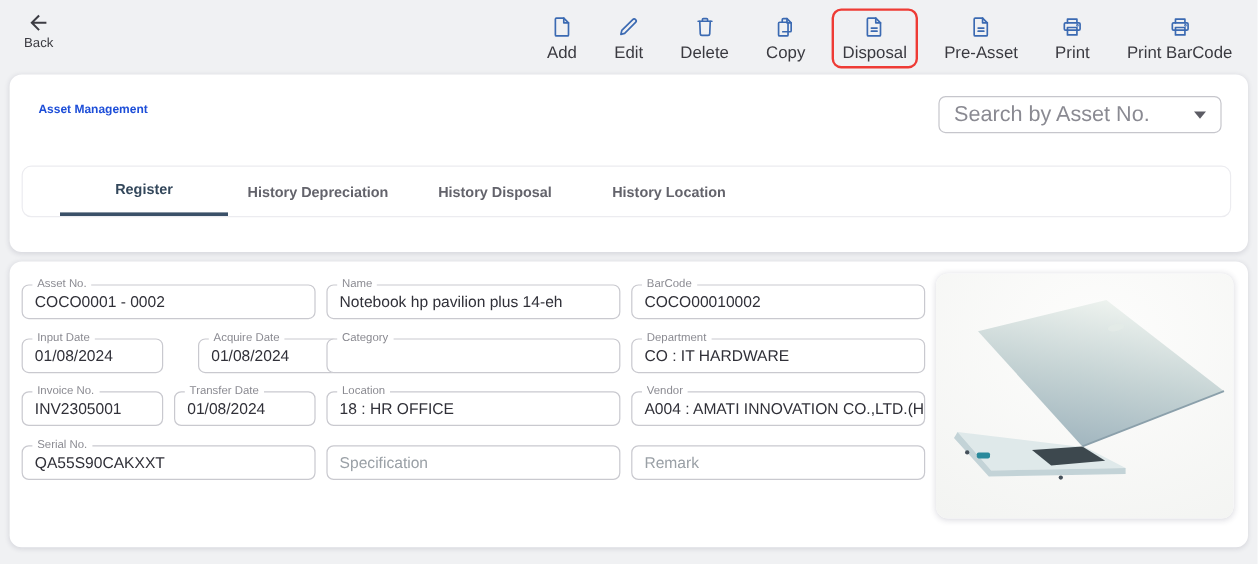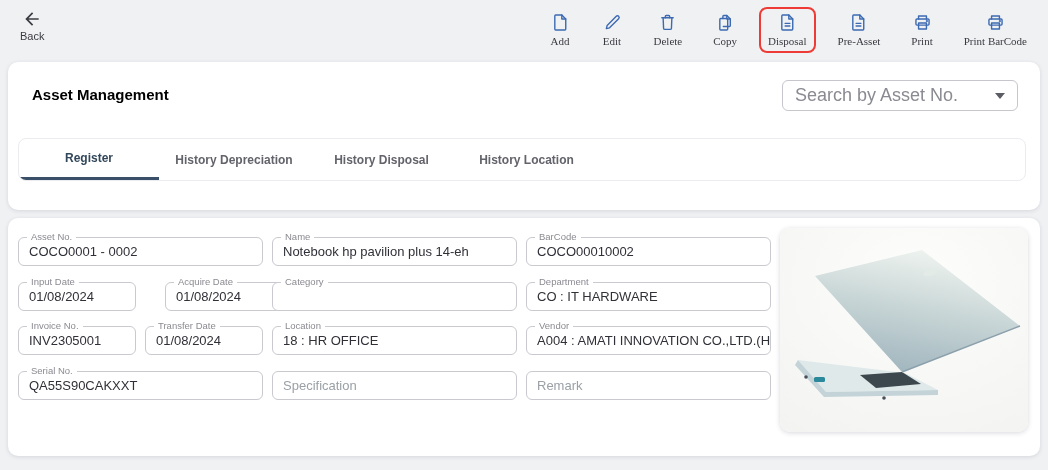--- a/index.html
+++ b/index.html
@@ -8,34 +8,34 @@
 
   
   .topbar{position:absolute;top:0;left:0;right:0;height:62px;text-align:right;}
   .back-btn{position:absolute;left:20px;top:9px;display:flex;flex-direction:column;align-items:flex-start;cursor:pointer;}
   .back-btn .arrow{width:20px;height:20px;margin-left:2px;}
   .back-btn .lbl{font-size:11px;color:#3a3a40;margin-top:1px;}
   .actions{position:absolute;right:12px;top:7px;display:flex;align-items:flex-start;gap:13px;}
   .action{display:flex;flex-direction:column;align-items:center;padding:3px 7px 4px 7px;border:2px solid transparent;border-radius:8px;cursor:pointer;}
   .action.highlight{border-color:#ee3b35;}
   .action .ic{width:21px;height:21px;}
-  .action .lbl{font-size:11px;color:#3a3a40;margin-top:2px;white-space:nowrap;font-family:Liberation Serif, serif;}
+  .action .lbl{font-size:14px;color:#3a3a40;margin-top:2px;white-space:nowrap;}
   .ic path,.ic rect,.ic circle{stroke:#3b6ab2;stroke-width:1.6;fill:none;stroke-linecap:round;stroke-linejoin:round;}
 
   
   .card{position:absolute;left:8px;width:1032px;background:#fff;border-radius:10px;box-shadow:0 1px 4px rgba(40,40,70,.13);}
   #card-head{top:62px;height:148px;}
   #card-form{top:218px;height:238px;}
 
-  .page-title{position:absolute;left:24px;top:24px;font-size:15px;font-weight:700;color:#000000;}
+  .page-title{position:absolute;left:24px;top:24px;font-size:10px;font-weight:700;color:#1d4ed8;}
   .search-select{position:absolute;right:22px;top:18px;width:236px;height:31px;border:1px solid #c6c6cc;border-radius:6px;box-sizing:border-box;display:flex;align-items:center;cursor:pointer;background:#fff;}
   .search-select .ph{font-size:18px;color:#8a8a92;padding-left:12px;flex:1;}
   .search-select .caret{width:0;height:0;border-left:5px solid transparent;border-right:5px solid transparent;border-top:6px solid #5c5c64;margin-right:12px;}
 
-  .tabsbar{position:absolute;left:10px;right:14px;top:76px;height:43px;border:1px solid #ececf0;border-radius:8px;box-sizing:border-box;display:flex;align-items:stretch;overflow:hidden;background:#fff;}
+  .tabsbar{position:absolute;left:10px;right:14px;top:76px;height:43px;border:1px solid #ececf0;border-radius:8px;box-sizing:border-box;display:flex;align-items:stretch;overflow:hidden;background:#fff;padding-left:31px;}
   .tab{display:flex;align-items:center;justify-content:center;font-size:12px;font-weight:700;color:#63636b;cursor:pointer;box-sizing:border-box;}
   .tab.active{color:#33475b;border-bottom:3px solid #3a5068;}
   .tab.w1{width:140px;} .tab.w2{width:150px;} .tab.w3{width:145px;} .tab.w4{width:145px;}
 
   
   .field{position:absolute;height:29px;border:1px solid #c9c9cf;border-radius:6px;box-sizing:border-box;background:#fff;}
   .field .flabel{position:absolute;top:-7px;left:8px;background:#fff;padding:0 4px;font-size:9.5px;color:#8a8a91;white-space:nowrap;}
   .field .fvalue{font-size:13px;color:#303038;padding:6px 10px 0 10px;white-space:nowrap;overflow:hidden;}
   .field .fvalue.placeholder{color:#9aa0a6;}
 

